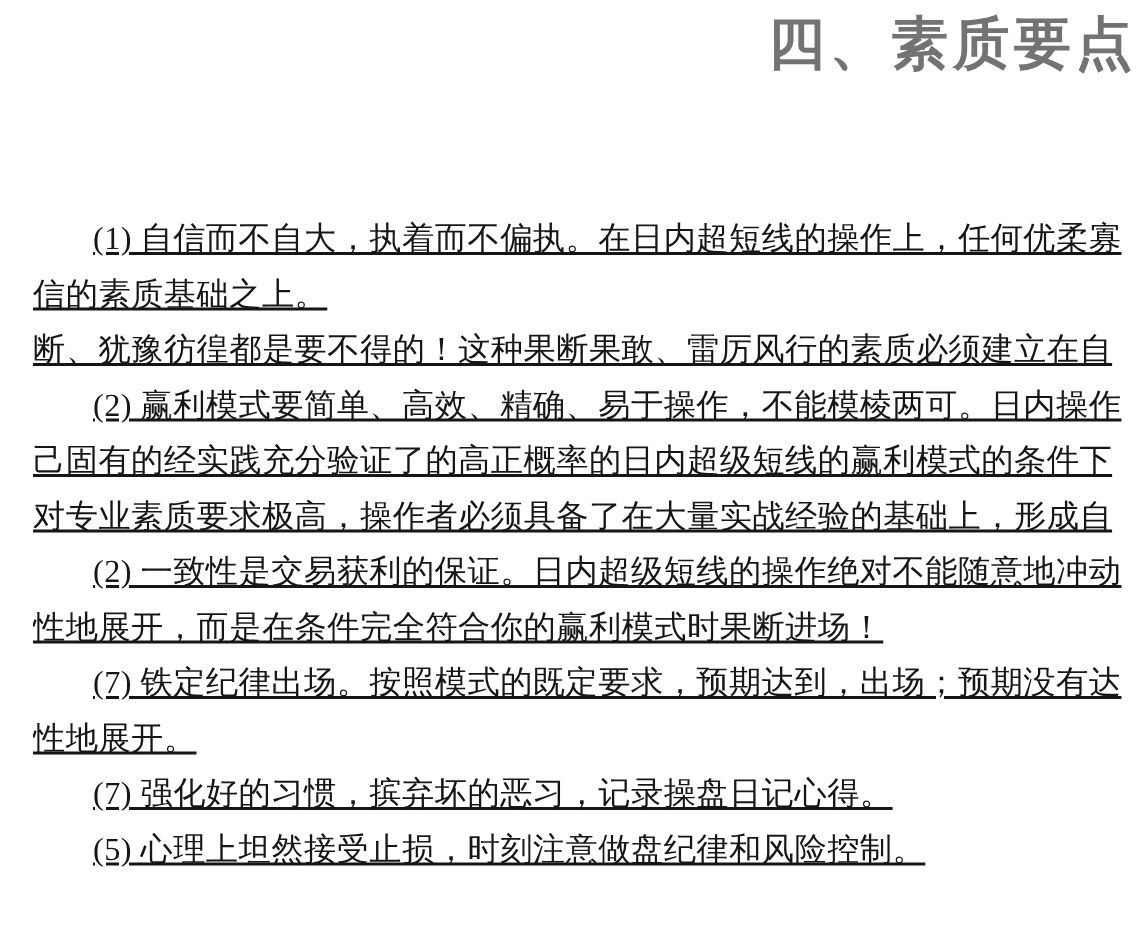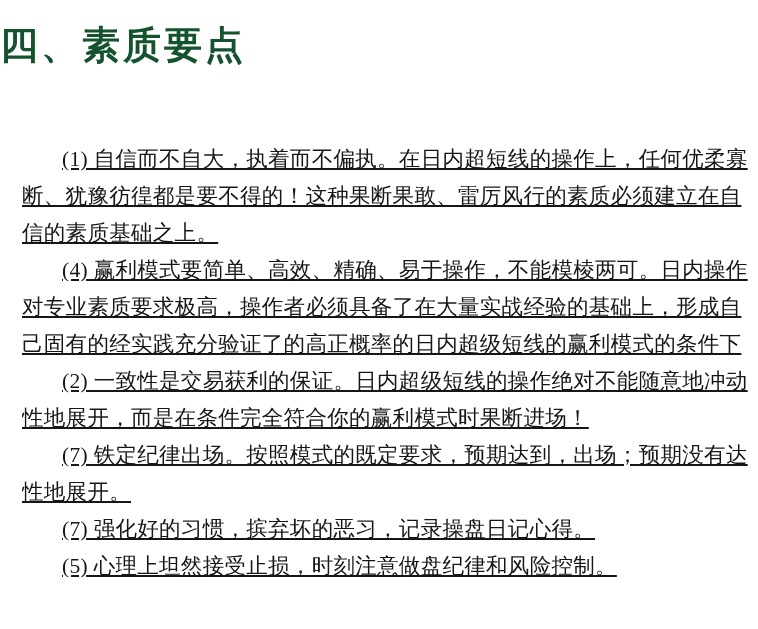--- a/index.html
+++ b/index.html
@@ -11,29 +11,29 @@
     position: relative;
     width: 758px;
     height: 629px;
     background: #ffffff;
     overflow: hidden;
     font-family: "Liberation Serif", "DejaVu Serif", serif;
     color: #131313;
   }
   .doc-title {
     position: absolute;
-    top: 20px;
+    top: 4px;
     left: 0;
     width: 100%;
     margin: 0;
-    text-align: left;
+    text-align: right;
     font-size: 38px;
     font-weight: 900;
     letter-spacing: 3px;
-    color: #14532d;
+    color: #737373;
     font-family: "Liberation Serif", "DejaVu Serif", serif;
   }
   .doc-body {
     position: absolute;
     top: 141px;
     left: 22px;
     right: 10px;
     font-size: 21.5px;
     color: #161616;
     text-decoration: underline;
@@ -51,26 +51,26 @@
 </style>
 </head>
 <body>
 
 <div class="page">
   <h1 class="doc-title">四、素质要点</h1>
 
   <div class="doc-body">
 
     <div class="line indent">(1) 自信而不自大，执着而不偏执。在日内超短线的操作上，任何优柔寡</div>
+    <div class="line">信的素质基础之上。</div>
     <div class="line">断、犹豫彷徨都是要不得的！这种果断果敢、雷厉风行的素质必须建立在自</div>
-    <div class="line">信的素质基础之上。</div>
 
-    <div class="line indent">(4) 赢利模式要简单、高效、精确、易于操作，不能模棱两可。日内操作</div>
+    <div class="line indent">(2) 赢利模式要简单、高效、精确、易于操作，不能模棱两可。日内操作</div>
+    <div class="line">己固有的经实践充分验证了的高正概率的日内超级短线的赢利模式的条件下</div>
     <div class="line">对专业素质要求极高，操作者必须具备了在大量实战经验的基础上，形成自</div>
-    <div class="line">己固有的经实践充分验证了的高正概率的日内超级短线的赢利模式的条件下</div>
 
     <div class="line indent">(2) 一致性是交易获利的保证。日内超级短线的操作绝对不能随意地冲动</div>
     <div class="line">性地展开，而是在条件完全符合你的赢利模式时果断进场！</div>
 
     <div class="line indent">(7) 铁定纪律出场。按照模式的既定要求，预期达到，出场；预期没有达</div>
     <div class="line">性地展开。</div>
 
     <div class="line indent">(7) 强化好的习惯，摈弃坏的恶习，记录操盘日记心得。</div>
 
     <div class="line indent">(5) 心理上坦然接受止损，时刻注意做盘纪律和风险控制。</div>

